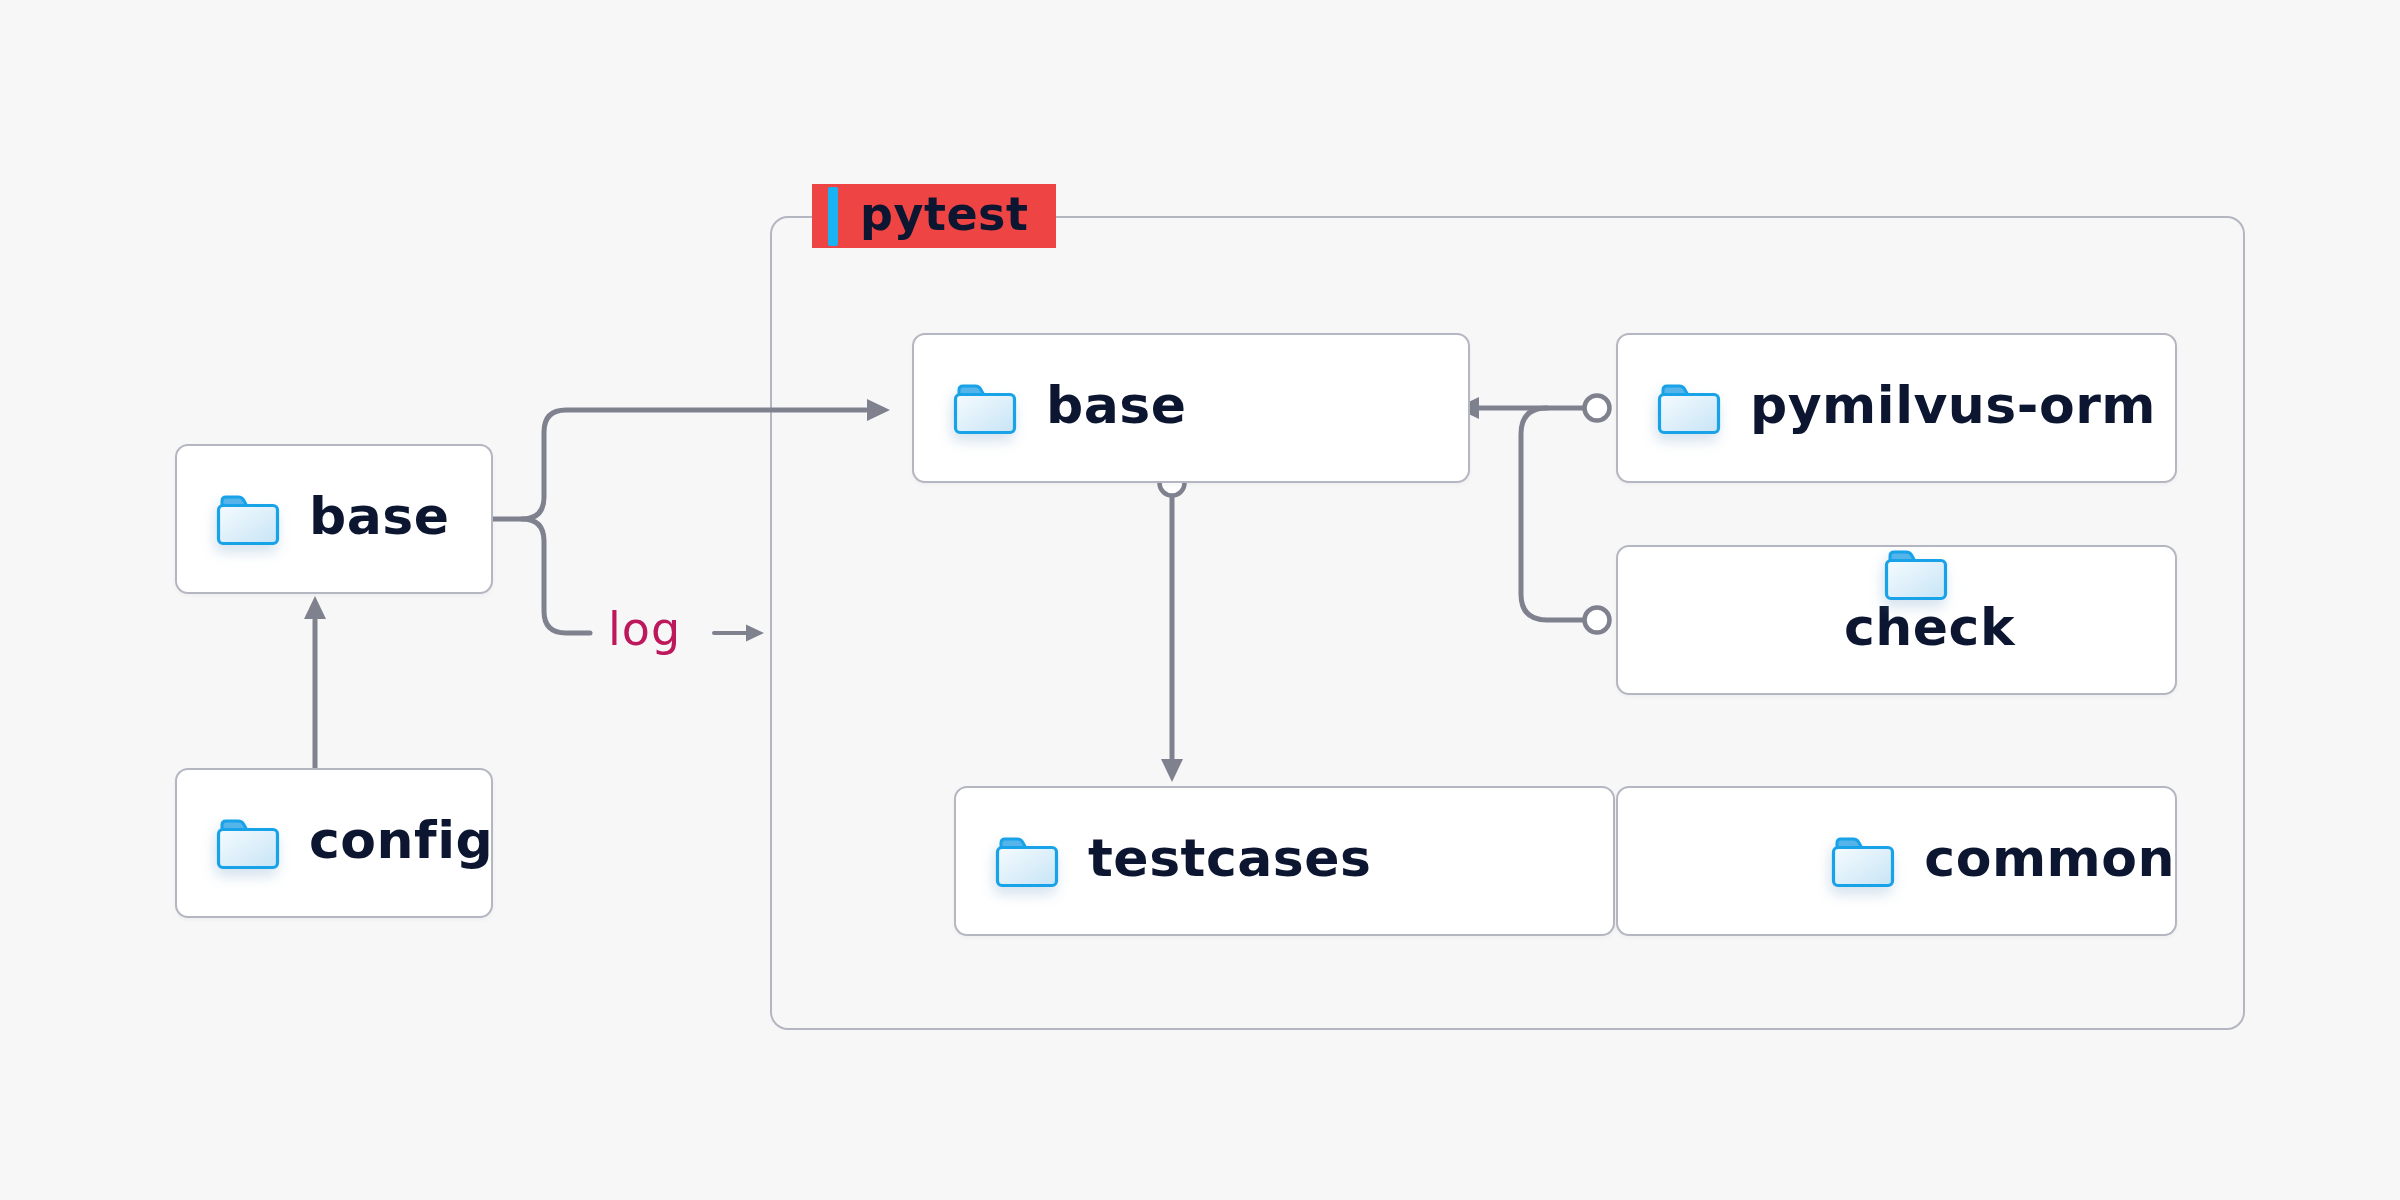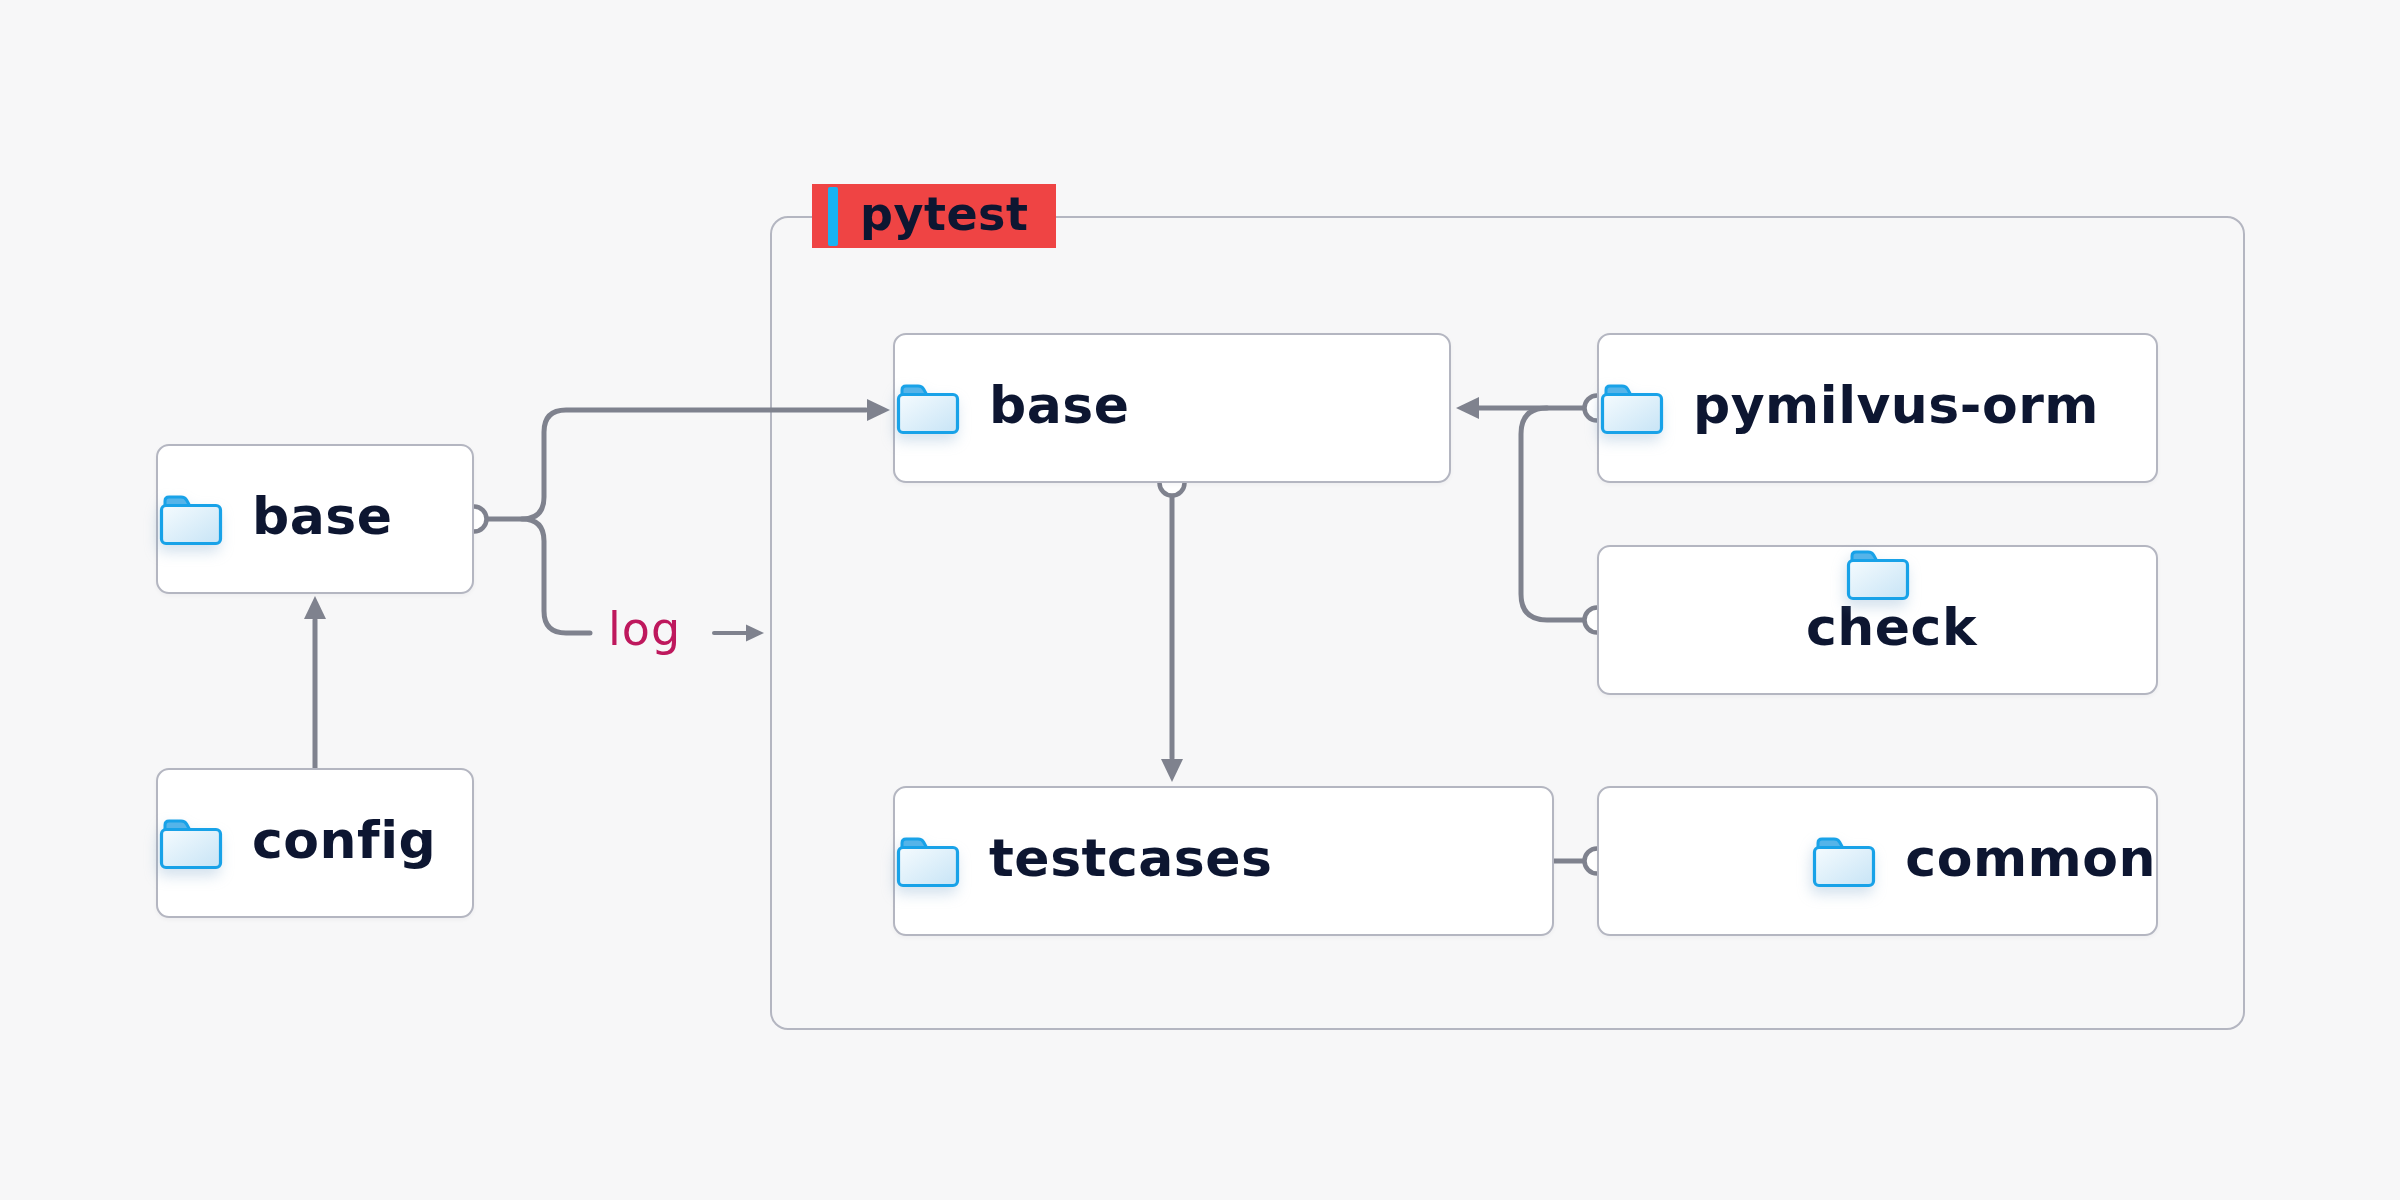--- a/index.html
+++ b/index.html
@@ -58,21 +58,23 @@
   }
   .node {
     position: absolute;
     height: 150px;
     background: #ffffff;
     border: 2px solid #b4b6c1;
     border-radius: 13px;
     box-sizing: border-box;
     display: flex;
     align-items: center;
+    padding-left: 38px;
     box-shadow: 0 2px 4px rgba(16,24,48,0.04);
+    margin-left: 19px;
   }
   .node .label {
     font-size: 52px;
     font-weight: 700;
     color: #0d1631;
     letter-spacing: 0.5px;
     margin-left: 28px;
     line-height: 1;
     padding-bottom: 6px;
     white-space: nowrap;
@@ -81,21 +83,21 @@
     width: 66px;
     height: 54px;
     flex: 0 0 auto;
     filter: drop-shadow(-2px 7px 7px rgba(110,155,195,0.30));
   }
   #node-utils      { left: 156px;  top: 444px; width: 318px; }
   #node-config     { left: 156px;  top: 768px; width: 318px; }
   #node-base       { left: 893px;  top: 333px; width: 558px; }
   #node-pymilvus   { left: 1597px; top: 333px; width: 561px; }
   #node-check      { left: 1597px; top: 545px; width: 561px; flex-direction: column; }
-  #node-testcases  { left: 893px;  top: 786px; width: 661px; }
+  #node-testcases  { left: 935px;  top: 786px; width: 661px; }
   #node-common     { left: 1597px; top: 786px; width: 561px; justify-content: flex-end; }
   .edge-label {
     position: absolute;
     left: 608px; top: 606px;
     font-size: 46px;
     font-weight: 500;
     color: #be185d;
     letter-spacing: 1px;
     line-height: 1;
   }

